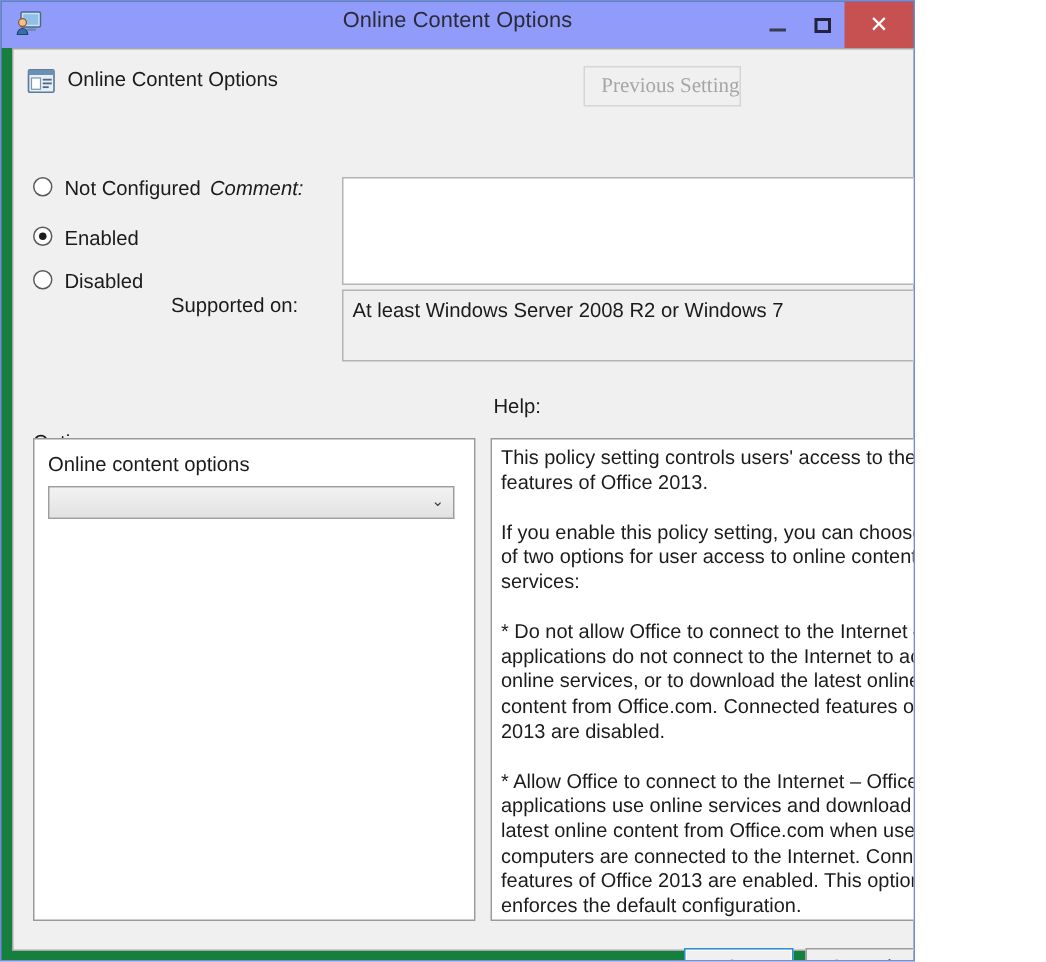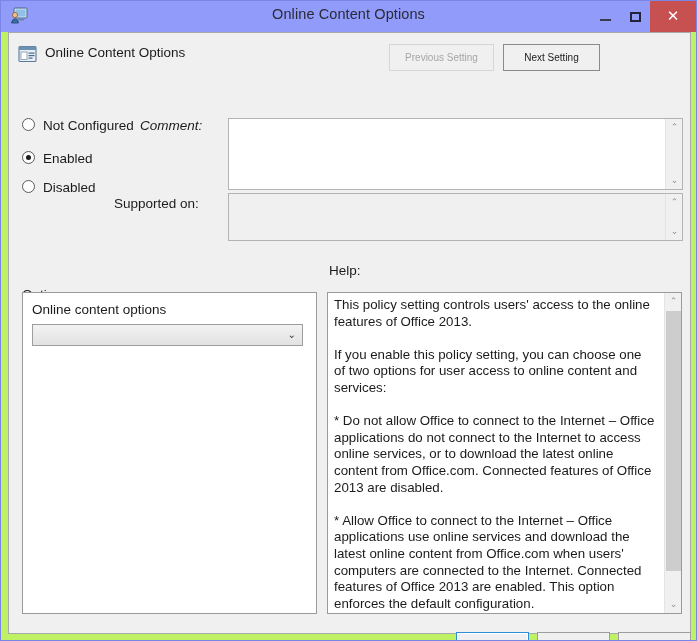--- a/index.html
+++ b/index.html
@@ -7,24 +7,24 @@
     padding: 0;
     background: #ffffff;
   }
   body {
     font-family: "Liberation Sans", sans-serif;
     -webkit-font-smoothing: antialiased;
   }
 
   #window {
     position: relative;
-    width: 697px;
+    width: 610px;
     height: 641px;
     box-sizing: border-box;
-    background: #bef264;
+    background: #15803d;
     border: 1px solid #7b85e8;
     overflow: hidden;
   }
 
   
   #titlebar {
     position: relative;
     height: 31px;
     background: #919bfa;
     display: flex;
@@ -113,25 +113,25 @@
     left: 36px;
     top: 12px;
     font-size: 13.5px;
     color: #1b1b1b;
   }
 
   .topbtn {
     position: absolute;
     top: 11px;
     height: 27px;
-    font-size: 10px;
-    font-family: Liberation Sans, sans-serif;
+    font-size: 14px;
+    font-family: Liberation Serif, serif;
     background: #f0f0f0;
     box-sizing: border-box;
-    text-align: center;
+    text-align: right;
     line-height: 25px;
     cursor: default;
   }
   #btn-prev {
     left: 380px;
     width: 105px;
     border: 1px solid #d5d5d5;
     color: #a6a6a6;
   }
   #btn-next {
@@ -360,21 +360,20 @@
       <rect x="1" y="1.5" width="17" height="15" rx="1" fill="#e8eef4" stroke="#5a7a9a" stroke-width="1.1"></rect>
       <rect x="1" y="1.5" width="17" height="3.5" fill="#6a90b4"></rect>
       <rect x="3" y="7" width="6" height="7.5" fill="#ffffff" stroke="#7a96b0" stroke-width="0.8"></rect>
       <rect x="10.5" y="7.5" width="6" height="1.2" fill="#4a6a8a"></rect>
       <rect x="10.5" y="10" width="6" height="1.2" fill="#4a6a8a"></rect>
       <rect x="10.5" y="12.5" width="4" height="1.2" fill="#4a6a8a"></rect>
     </svg>
     <div id="header-title">Online Content Options</div>
 
     <div class="topbtn" id="btn-prev">Previous Setting</div>
-    <div class="topbtn" id="btn-next">Next Setting</div>
 
     <div class="radio-row" style="top:85px;">
       <span class="radio-mark"></span>
       <span class="radio-label">Not Configured</span>
     </div>
     <div class="radio-row" style="top:118px;">
       <span class="radio-mark checked"></span>
       <span class="radio-label">Enabled</span>
     </div>
     <div class="radio-row" style="top:147px;">
@@ -386,20 +385,21 @@
     <div class="tbox" style="left:219px; top:85px; width:455px; height:72px;">
       <div class="tbox-text"></div>
       <div class="vscroll">
         <div class="arrow up">⌃</div>
         <div class="arrow down">⌄</div>
       </div>
     </div>
 
     <div class="fieldlabel" style="left:105px; top:163px;">Supported on:</div>
     <div class="tbox readonly" style="left:219px; top:160px; width:455px; height:48px;">
+      <div class="tbox-text">At least Windows Server 2008 R2 or Windows 7</div>
       <div class="vscroll">
         <div class="arrow up">⌃</div>
         <div class="arrow down">⌄</div>
       </div>
     </div>
 
     <div class="fieldlabel" id="label-options">Options:</div>
     <div class="fieldlabel" id="label-help">Help:</div>
 
     <div class="panel" id="options-panel">

